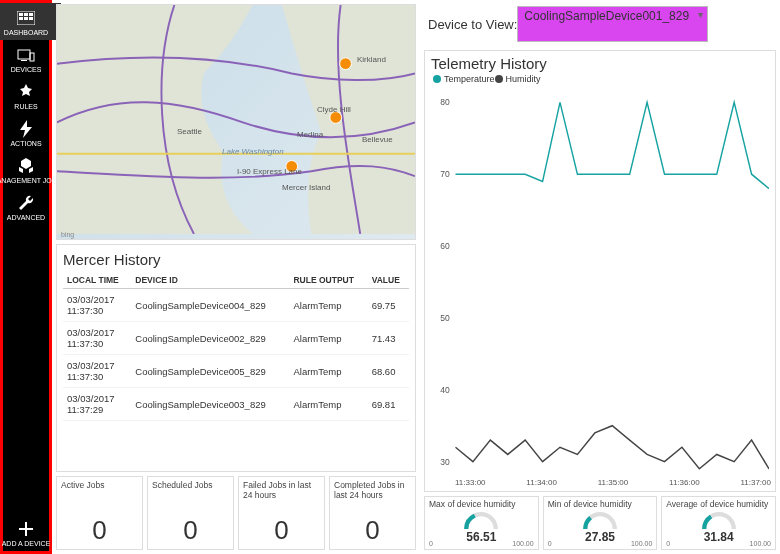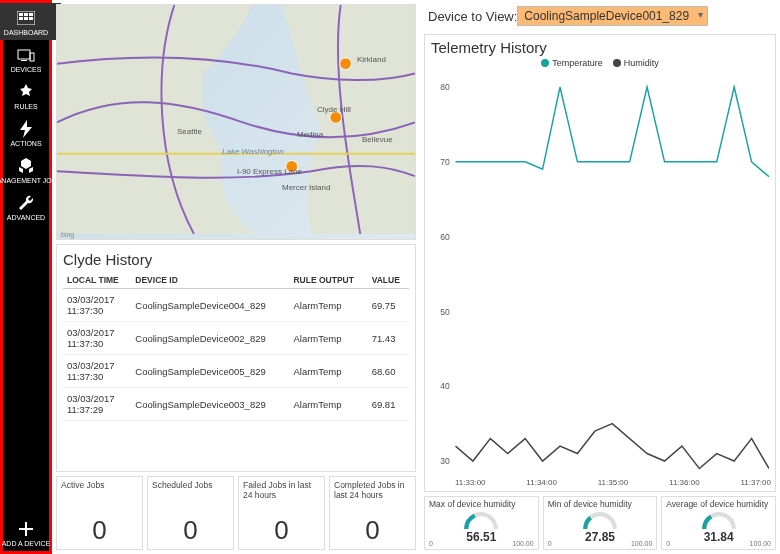--- a/index.html
+++ b/index.html
@@ -36,27 +36,27 @@
 
   
   .jobs-row { display: flex; gap: 4px; height: 74px; }
   .job-card { flex: 1; border: 1px solid #ddd; padding: 3px 4px; display: flex; flex-direction: column; justify-content: space-between; }
   .job-card .title { font-size: 8.5px; color: #444; }
   .job-card .val { font-size: 26px; text-align: center; font-weight: 300; }
 
   
   .dev-header { display: flex; align-items: center; padding: 2px 0 4px 4px; }
   .dev-header .lbl { font-size: 13px; }
-  .dev-select { border: 1px solid #bbb; padding: 2px 18px 2px 6px; font-size: 12px; position: relative; background: #fdba74; }
+  .dev-select { border: 1px solid #bbb; padding: 2px 18px 18px 6px; font-size: 12px; position: relative; background: #d946ef; }
   .dev-select::after { content:"▾"; position:absolute; right:4px; top:2px; font-size:10px; color:#666; }
 
   
   .telemetry { flex: 1; display: flex; flex-direction: column; }
   .telemetry h2 { font-size: 15px; font-weight: 400; padding: 4px 6px 0; }
-  .legend { display: flex; gap: 10px; padding: 2px 8px 2px; font-size: 9px; justify-content: center; }
+  .legend { display: flex; padding: 2px 8px 2px; font-size: 9px; }
   .legend-item { display: flex; align-items: center; gap: 3px; }
   .dot { width: 8px; height: 8px; border-radius: 50%; }
   .chart-area { flex: 1; position: relative; margin: 2px 6px 2px 2px; }
   .x-labels { display: flex; justify-content: space-between; padding: 0 4px 4px 30px; font-size: 8px; color: #555; }
 
   
   .gauges-row { display: flex; gap: 4px; height: 54px; }
   .gauge { flex: 1; border: 1px solid #ddd; padding: 2px 4px; display:flex; flex-direction:column; align-items:center; }
   .gauge .title { font-size: 8.5px; color: #444; align-self:stretch; }
   .gauge svg { margin-top: 2px; }
@@ -163,21 +163,21 @@
         <span class="map-label" style="left:225px;top:178px">Mercer Island</span>
         <span class="map-label" style="left:300px;top:50px">Kirkland</span>
         <span class="map-label" style="left:240px;top:125px">Medina</span>
         <span class="map-label" style="left:260px;top:100px">Clyde Hill</span>
         <span class="map-label" style="left:165px;top:142px;color:#6a8aa5;font-style:italic">Lake Washington</span>
         <span class="map-label" style="left:180px;top:162px">I-90 Express Lane</span>
         <span class="map-copy">bing</span>
       </div>
 
       <div class="panel alarm">
-        <h2>Clyde History</h2>
+        <h2>Mercer History</h2>
         <table class="alarm-table">
           <thead>
               <tr>
             <th>LOCAL TIME</th>
             <th>DEVICE ID</th>
             <th>RULE OUTPUT</th>
             <th>VALUE</th>
           </tr>
             </thead>
           <tbody id="alarm-rows">

